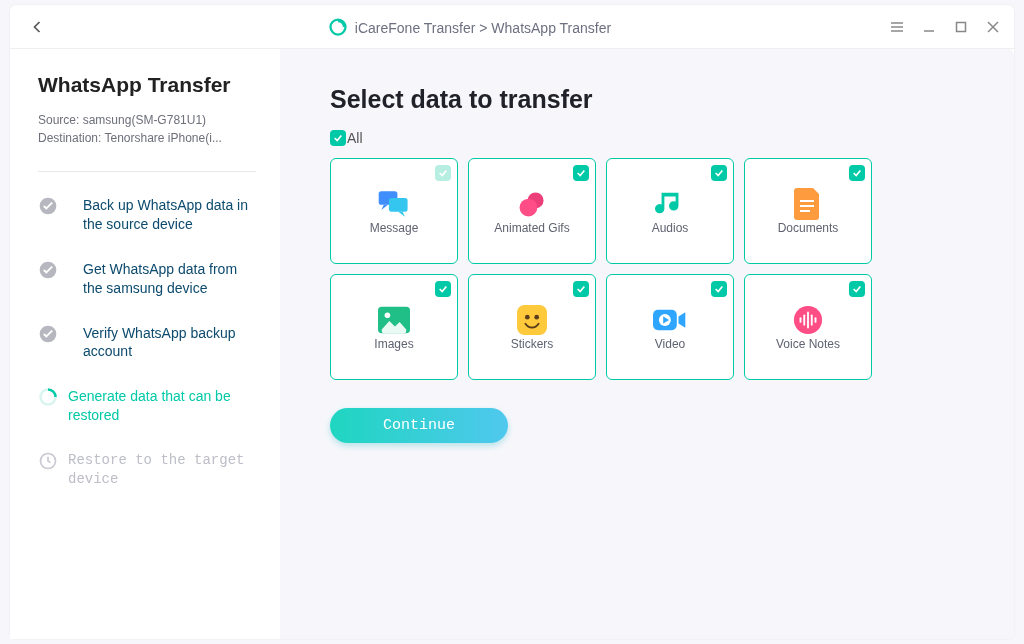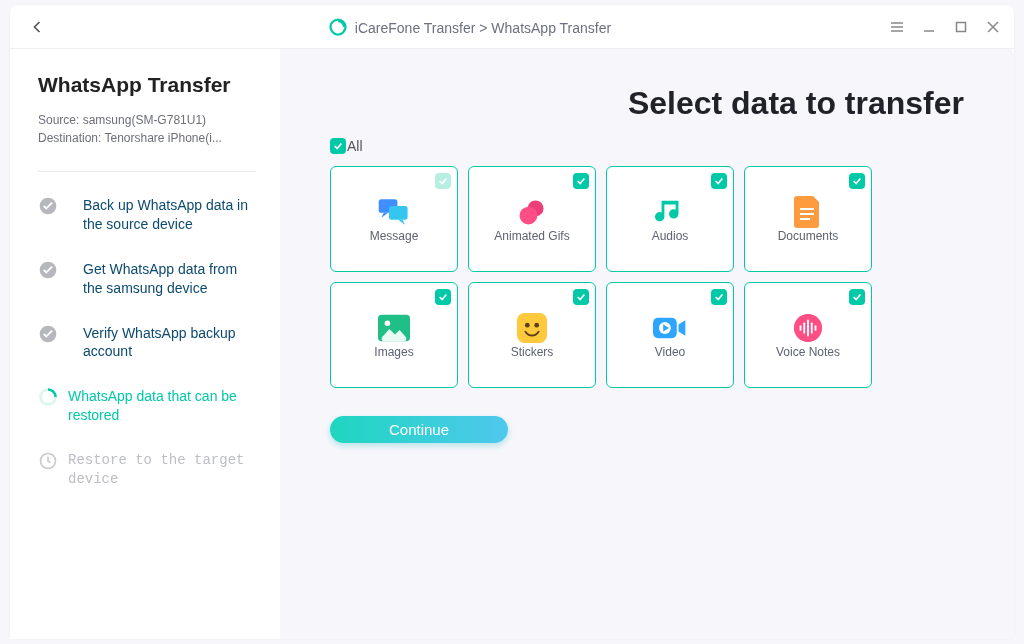--- a/index.html
+++ b/index.html
@@ -95,25 +95,24 @@
   .step.pending { color: #bdbec7; font-family: Liberation Mono, monospace; }
 
   
   .main {
     flex: 1;
     background: #f7f7fb;
     padding: 36px 50px 30px 50px;
     border-radius: 0 6px 6px 0;
   }
   .main h1 {
-    font-size: 32px;
+    font-size: 25px;
     font-weight: 700;
     color: #212229;
     margin-bottom: 16px;
-    text-align: right;
   }
   .main .desc {
     font-size: 14px;
     color: #74767f;
     line-height: 1.5;
     margin-bottom: 22px;
     max-width: 620px;
   }
   .all-row {
     display: flex;
@@ -154,28 +153,29 @@
     top: 6px; right: 6px;
   }
   .card .label {
     font-size: 12px;
     color: #5f6270;
   }
   .card .iconbox { width: 34px; height: 34px; display:flex; align-items:center; justify-content:center; }
   .continue {
     margin-top: 28px;
     width: 178px;
-    height: 27px;
+    height: 35px;
     border: none;
     border-radius: 22px;
     background: linear-gradient(90deg, #1fd6c0 0%, #4fc8ee 100%);
     color: #fff;
     font-size: 15px;
     cursor: pointer;
     box-shadow: 0 3px 6px rgba(60,190,200,0.35);
+    font-family: Liberation Mono, monospace;
   }
 </style>
 </head>
 <body>
 
 <div class="window">
 
   <div class="titlebar">
     <div class="back">
       <svg width="20" height="20" viewBox="0 0 24 24" fill="none" stroke="#555" stroke-width="2">
@@ -245,21 +245,21 @@
                 <circle cx="12" cy="12" r="10" fill="#b7b8bf"></circle>
                 <path d="M7 12l3 3 7-7" stroke="#fff" stroke-width="2.2" fill="none"></path>
               </svg></span>
             <span>Verify WhatsApp backup account</span>
           </div>
           <div class="step active">
             <span class="icon"><svg width="20" height="20" viewBox="0 0 24 24">
                 <circle cx="12" cy="12" r="9" fill="none" stroke="#d8f5ef" stroke-width="3"></circle>
                 <path d="M12 3 A9 9 0 0 1 21 12" stroke="#00c9a7" stroke-width="3" fill="none"></path>
               </svg></span>
-            <span>WhatsApp data that can be restored</span>
+            <span>Generate data that can be restored</span>
           </div>
           <div class="step pending">
             <span class="icon"><svg width="20" height="20" viewBox="0 0 24 24" fill="none" stroke="#c9cad2" stroke-width="2">
                 <circle cx="12" cy="12" r="9"></circle>
                 <path d="M12 7v5l3 2"></path>
               </svg></span>
             <span>Restore to the target device</span>
           </div>
         </div>
     </div>

